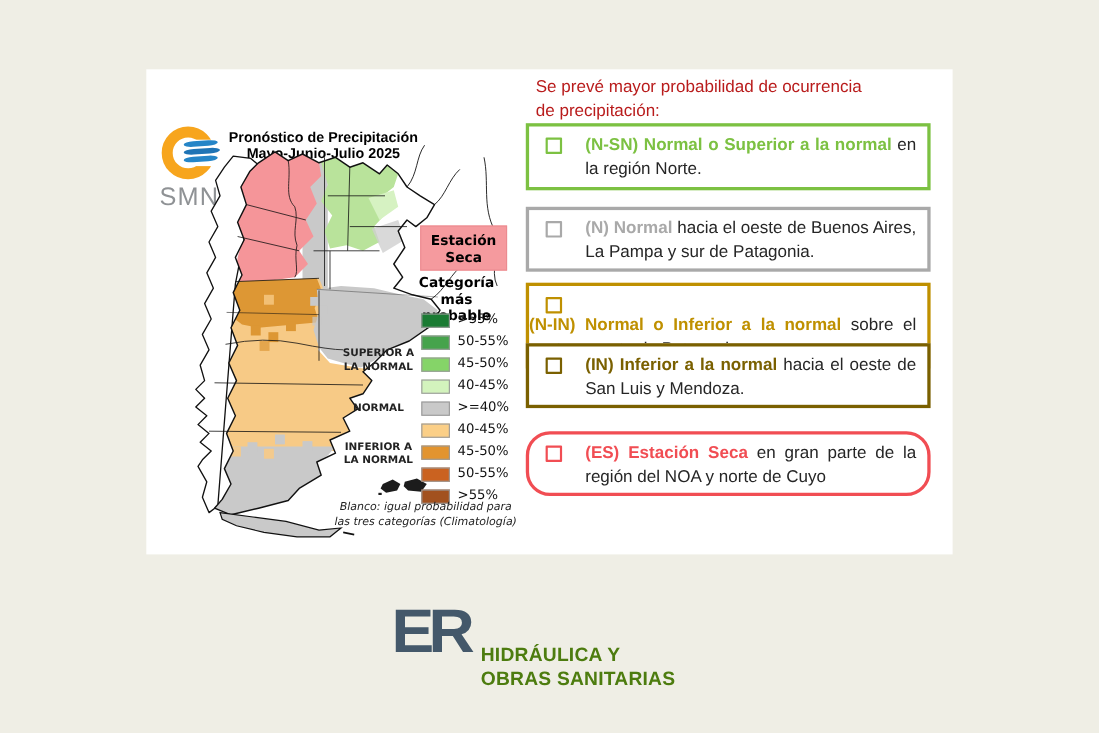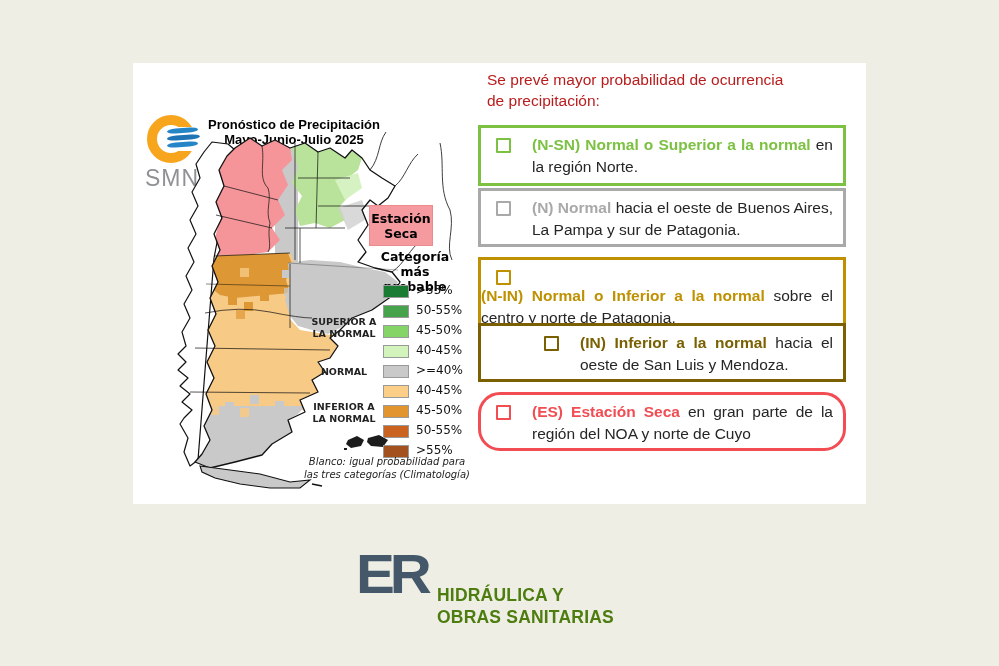--- a/index.html
+++ b/index.html
@@ -26,21 +26,21 @@
   .smn-gap{position:absolute;left:30px;top:12px;width:24px;height:24px;background:#fff;}
   .smn-waves{position:absolute;left:22px;top:13px;}
   .smn-waves i{
     display:block;width:31px;height:4.5px;margin-bottom:2.6px;background:#2585c7;
     border-radius:50%/100%;transform:skewY(-4deg);
   }
   .smn-waves i:nth-child(2){width:33px;background:#1f74b5;}
   .smn-text{position:absolute;left:0px;top:50px;font-size:23px;letter-spacing:1px;color:#8f9295;}
   .map-svg{position:absolute;left:7px;top:25px;}
   .estacion{
-    position:absolute;left:236px;top:142px;width:64px;height:41px;
+    position:absolute;left:249px;top:142px;width:79px;height:41px;
     background:#f59a9e;border:1px solid #eb8b90;box-sizing:border-box;
     display:flex;flex-direction:column;align-items:center;justify-content:center;
     font-weight:bold;font-size:12.5px;line-height:15px;color:#000;
     font-family:"DejaVu Sans",sans-serif;
   }
   .categoria{
     position:absolute;left:232px;top:186px;width:100px;text-align:center;
     font-weight:bold;font-size:12.5px;line-height:15px;color:#000;
     font-family:"DejaVu Sans",sans-serif;
   }
@@ -257,42 +257,42 @@
   <div class="map-caption">
     <div>Blanco: igual probabilidad para</div>
     <div>las tres categorías (Climatología)</div>
   </div>
 
   <div class="rc-title">
     <div>Se prevé mayor probabilidad de ocurrencia</div>
     <div>de precipitación:</div>
   </div>
 
-  <div class="fbox" style="top: 49px; min-height: 61px; border-color: rgb(124, 193, 66); margin-top: 13px;">
+  <div class="fbox" style="top: 49px; min-height: 61px; border-color: rgb(124, 193, 66);">
     <span class="chk" style="color: rgb(124, 193, 66);"></span>
     <div class="txt">
       <span class="tag" style="color: rgb(124, 193, 66);">(N-SN) Normal o Superior a la normal</span><span> en la región Norte.</span>
     </div>
   </div>
 
   <div class="fbox" style="top: 125px; min-height: 58px; border-color: rgb(169, 169, 169);">
     <span class="chk" style="color: rgb(169, 169, 169);"></span>
     <div class="txt">
       <span class="tag" style="color: rgb(169, 169, 169);">(N) Normal</span><span> hacia el oeste de Buenos Aires, La Pampa y sur de Patagonia.</span>
     </div>
   </div>
 
   <div class="fbox" style="top: 194px; min-height: 58px; border-color: rgb(191, 144, 0); flex-direction: column;">
     <span class="chk" style="color: rgb(191, 144, 0);"></span>
     <div class="txt">
       <span class="tag" style="color: rgb(191, 144, 0);">(N-IN) Normal o Inferior a la normal</span><span> sobre el centro y norte de Patagonia.</span>
     </div>
   </div>
 
-  <div class="fbox" style="top: 260px; min-height: 59px; border-color: rgb(122, 96, 0); padding-left: 48px;">
+  <div class="fbox" style="top: 249px; min-height: 59px; border-color: rgb(122, 96, 0);">
     <span class="chk" style="color: rgb(122, 96, 0);"></span>
     <div class="txt">
       <span class="tag" style="color: rgb(122, 96, 0);">(IN) Inferior a la normal</span><span> hacia el oeste de San Luis y Mendoza.</span>
     </div>
   </div>
 
   <div class="fbox" style="top: 329px; min-height: 58px; border-color: rgb(241, 77, 83); border-radius: 22px;">
     <span class="chk" style="color: rgb(241, 77, 83);"></span>
     <div class="txt">
       <span class="tag" style="color: rgb(241, 77, 83);">(ES) Estación Seca</span><span> en gran parte de la región del NOA y norte de Cuyo</span>

